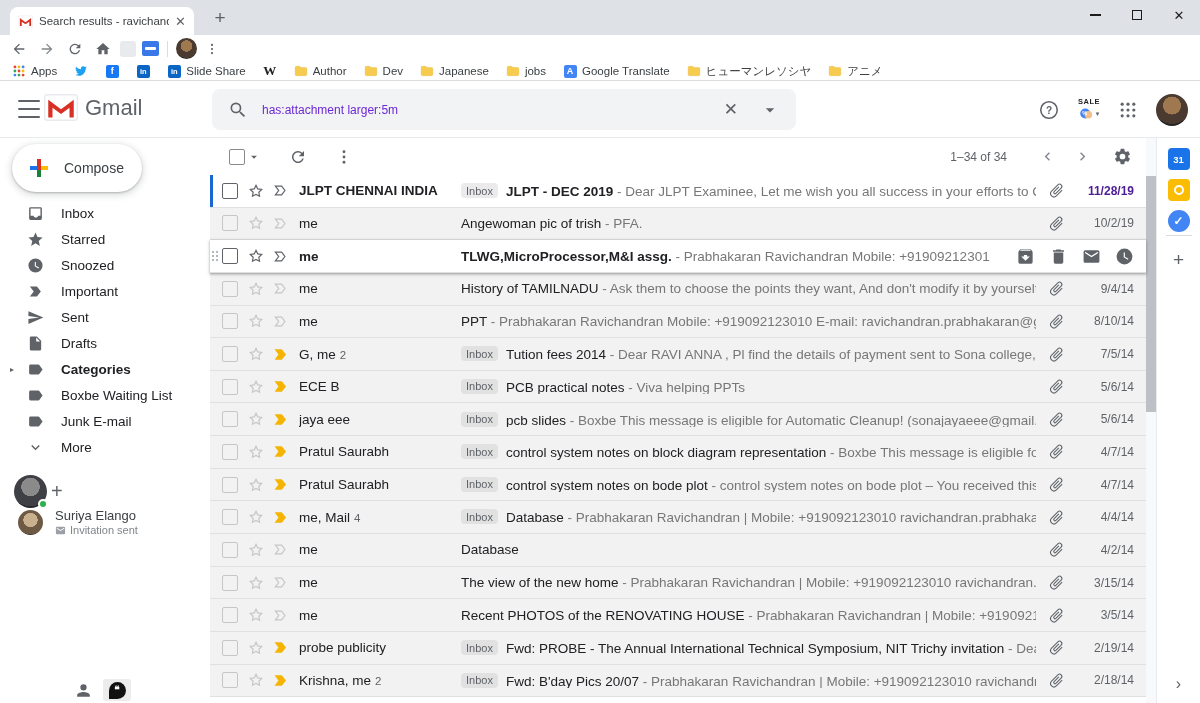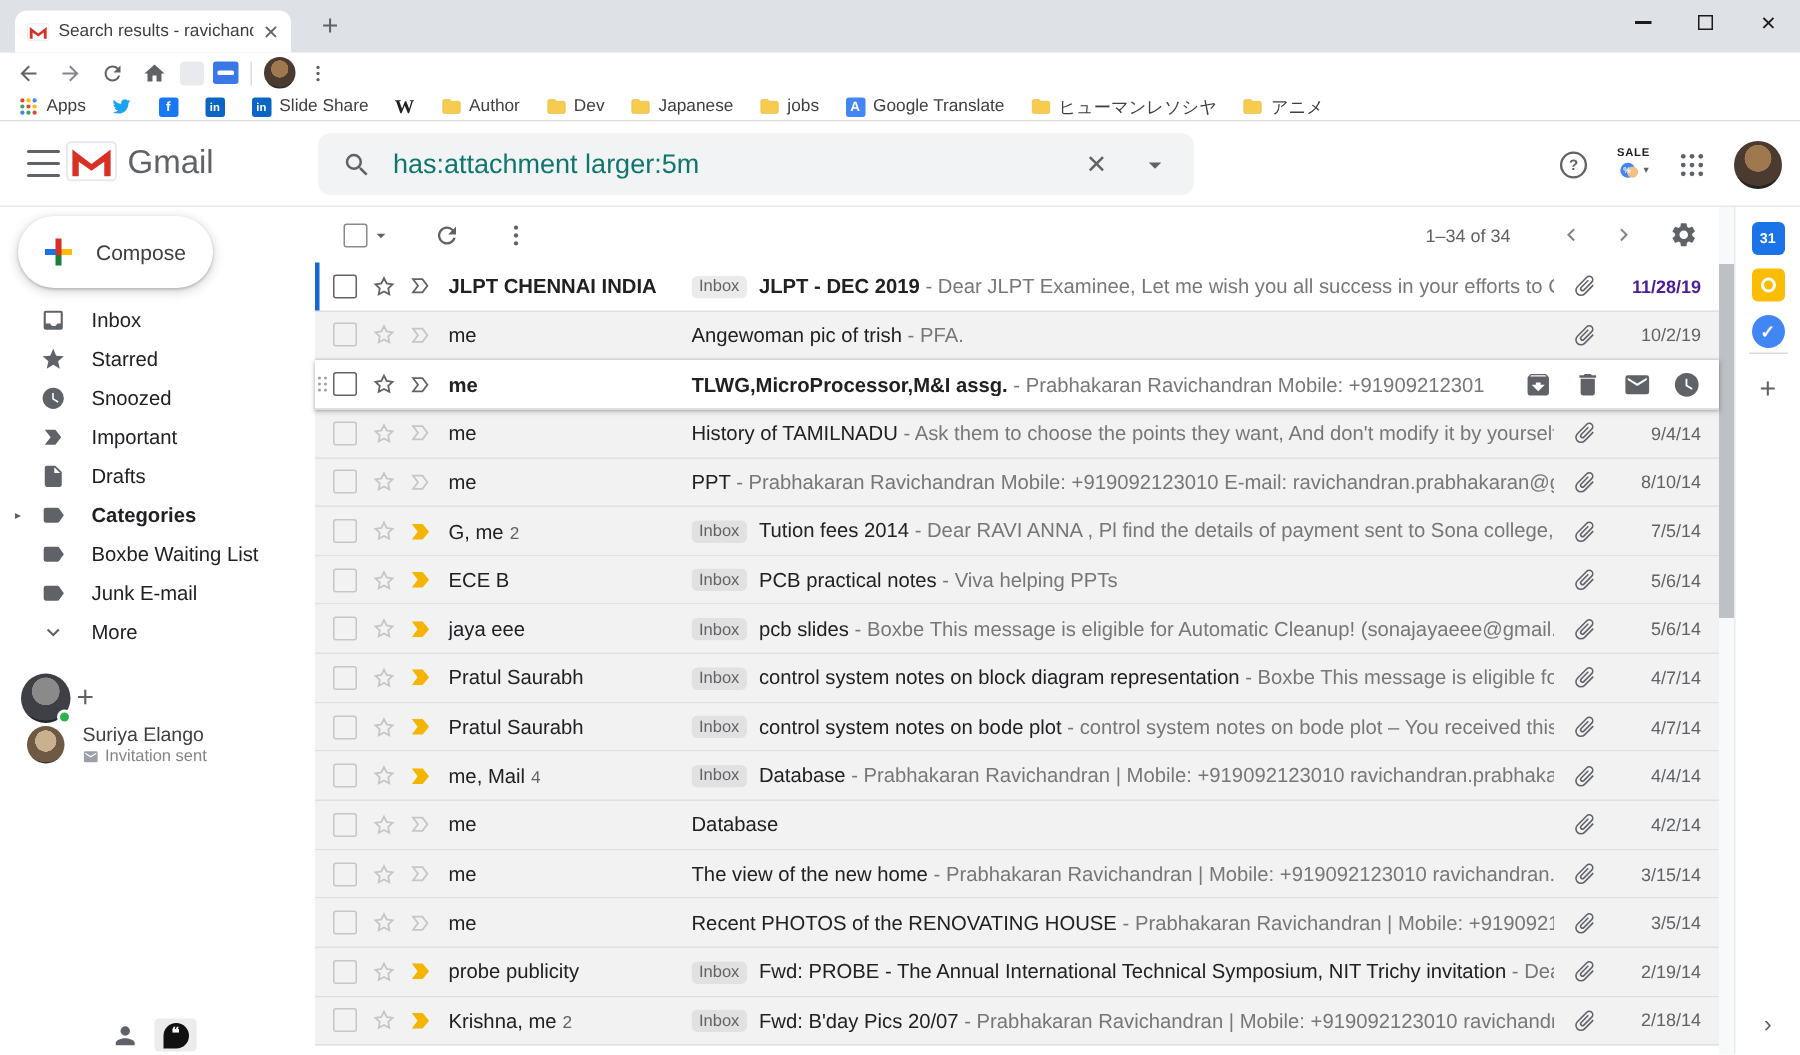--- a/index.html
+++ b/index.html
@@ -53,22 +53,22 @@
   .gheader{position:relative;height:57px;background:#fff;border-bottom:1px solid #e8eaed}
   .hamburger{position:absolute;left:16px;top:16px;width:26px;height:24px;padding:3px 2px;
     display:flex;flex-direction:column;justify-content:space-between}
   .hamburger i{height:2px;background:#5f6368;border-radius:1px}
   .glogo{position:absolute;left:44px;top:13px;display:flex;align-items:center;gap:7px}
   .glogo .gm{width:34px;height:27px}
   .glogo .gname{font-size:22px;color:#5f6368}
   .gsearch{position:absolute;left:212px;top:8px;width:584px;height:41px;background:#f1f3f4;
     border-radius:8px;display:flex;align-items:center;padding:0 16px;gap:14px}
   .gsearch .sic{width:20px;height:20px;color:#5f6368;flex:0 0 auto}
-  .gsearch input{flex:1;border:none;background:transparent;outline:none;font-size:18px;
-    color:#0f766e;font-family:"Liberation Sans",sans-serif}
+  .gsearch input{flex:1;border:none;background:transparent;outline:none;font-size:12px;
+    color:#6d28d9;font-family:"Liberation Sans",sans-serif}
   .gsearch .clr{font-size:17px;color:#5f6368;padding:0 8px}
   .gsearch .crt{width:20px;height:20px;color:#5f6368}
   .hdr-right{position:absolute;right:12px;top:0;height:57px;display:flex;align-items:center;gap:18px}
   .help-ic{width:22px;height:22px;color:#5f6368}
   .promo{display:flex;flex-direction:column;align-items:center;line-height:1}
   .promo .ptxt{font-size:7.5px;font-weight:bold;letter-spacing:.5px;color:#202124}
   .promo .prow{display:flex;align-items:center;gap:2px}
   .promo .pic{width:15px;height:15px}
   .promo .pcaret{font-size:7px;color:#5f6368}
   .grid-ic{width:20px;height:20px;color:#5f6368}
@@ -443,20 +443,28 @@
             <span class="nav-ic">
               <svg viewBox="0 0 24 24" fill="currentColor">
                 <path d="M19.54 12L14 5H4l5.54 7L4 19h10l5.54-7z"></path>
               </svg>
             </span>
             <span class="nav-label">Important</span>
           </div>
           <div class="nav-item">
             <span class="nav-ic">
               <svg viewBox="0 0 24 24" fill="currentColor">
+                <path d="M2.01 21L23 12 2.01 3 2 10l15 2-15 2z"></path>
+              </svg>
+            </span>
+            <span class="nav-label">Sent</span>
+          </div>
+          <div class="nav-item">
+            <span class="nav-ic">
+              <svg viewBox="0 0 24 24" fill="currentColor">
                 <path d="M6 2a2 2 0 0 0-2 2v16a2 2 0 0 0 2 2h12a2 2 0 0 0 2-2V8l-6-6H6zm7 7V3.5L18.5 9H13z"></path>
               </svg>
             </span>
             <span class="nav-label">Drafts</span>
           </div>
           <div class="nav-item bold">
             <span class="expander">▸</span>
             <span class="nav-ic">
               <svg viewBox="0 0 24 24" fill="currentColor">
                 <path d="M17.63 5.84A2 2 0 0 0 16 5H5a2 2 0 0 0-2 2v10a2 2 0 0 0 2 2h11c.67 0 1.27-.33 1.63-.84L22 12l-4.37-6.16z"></path>

